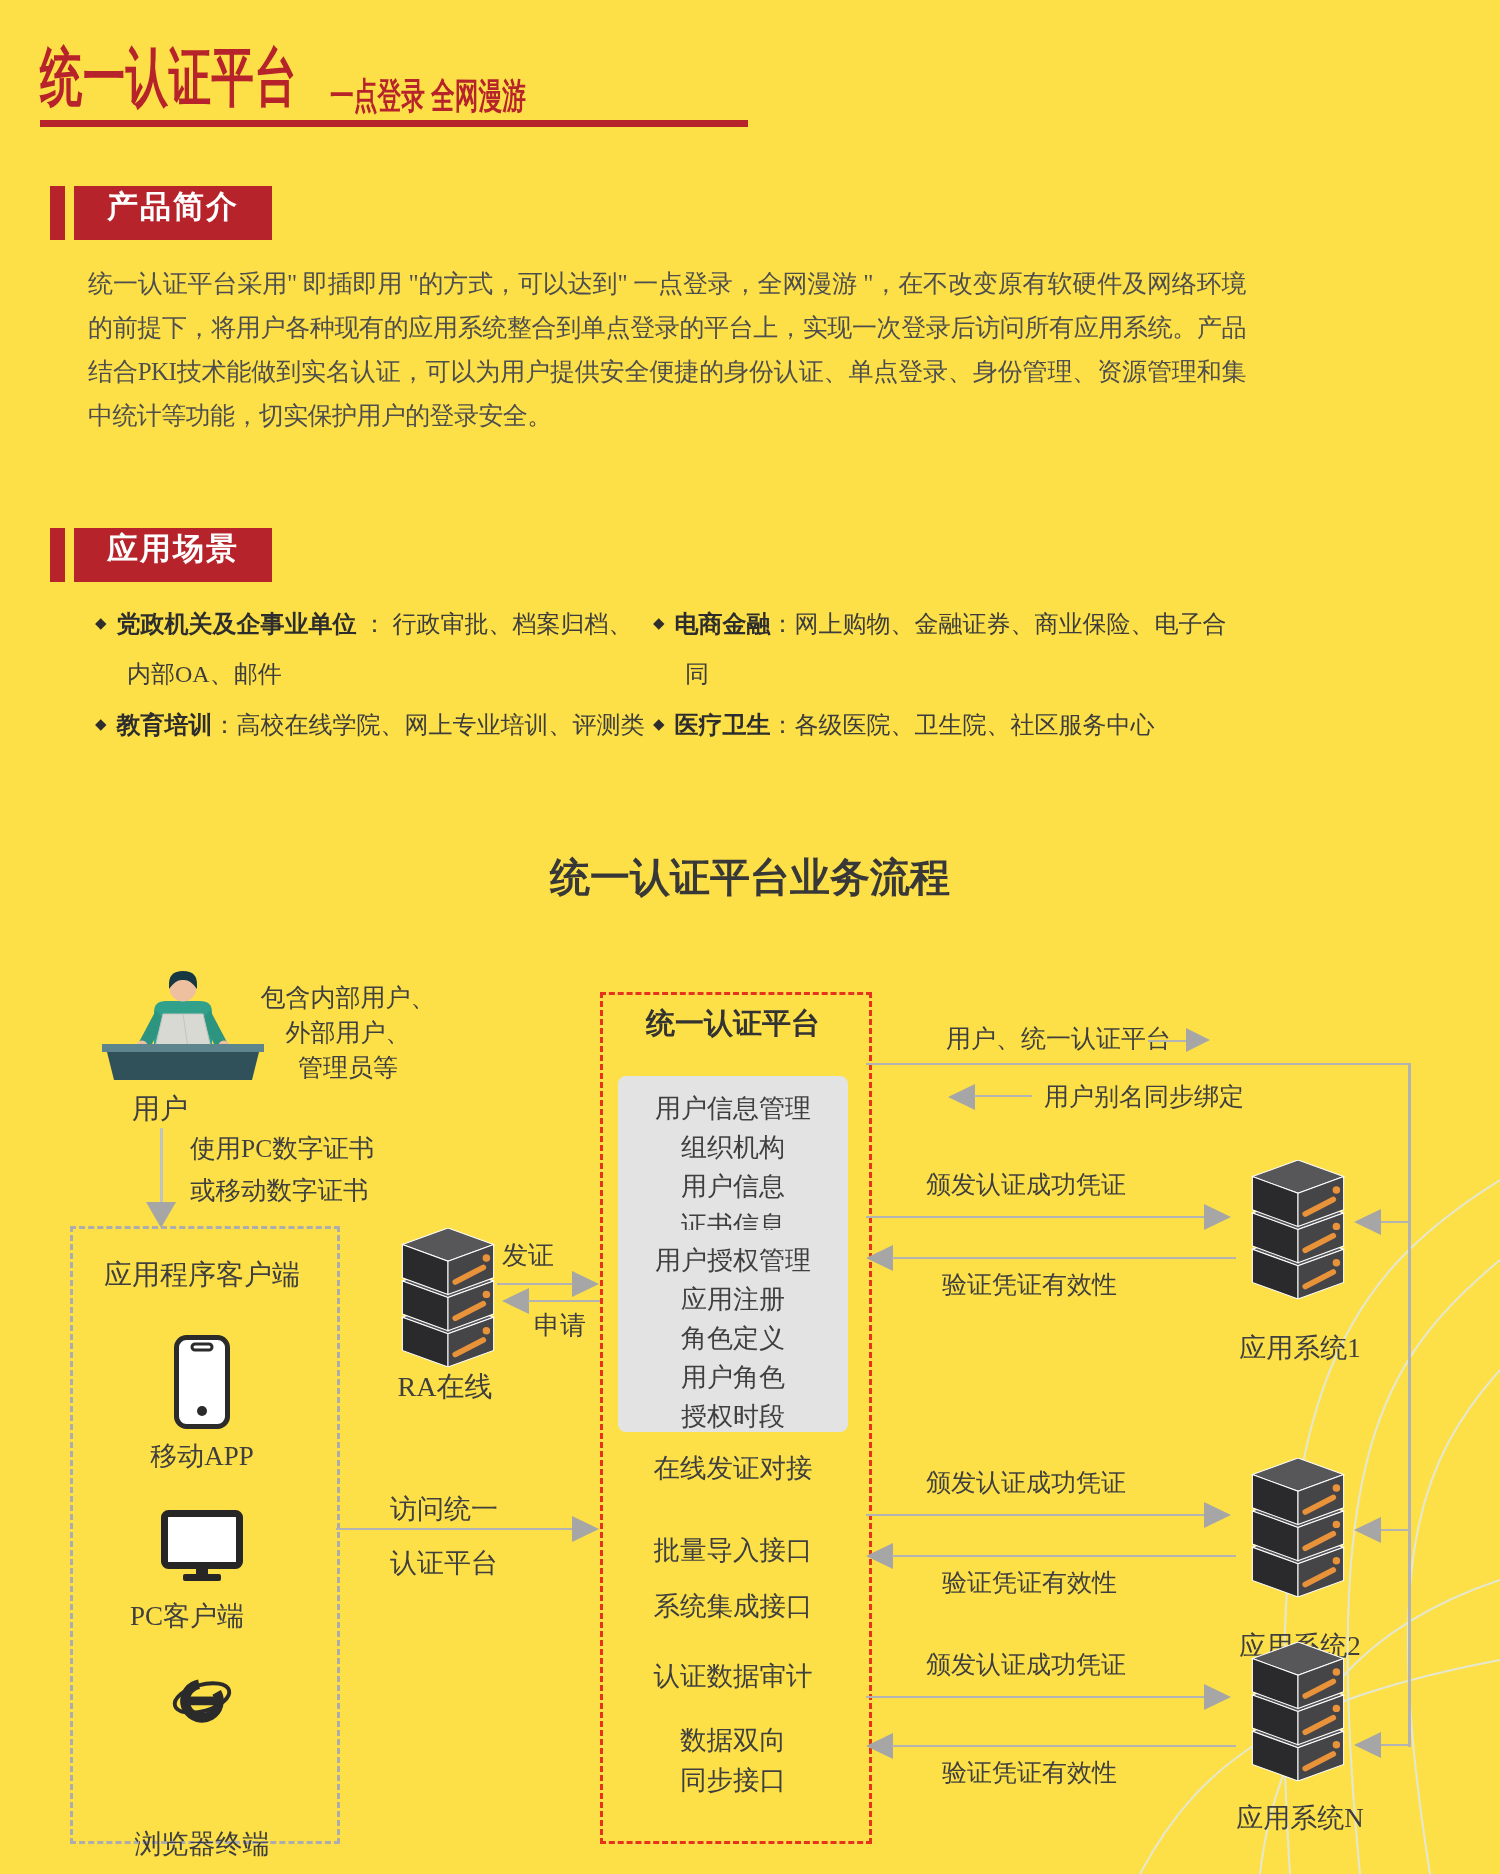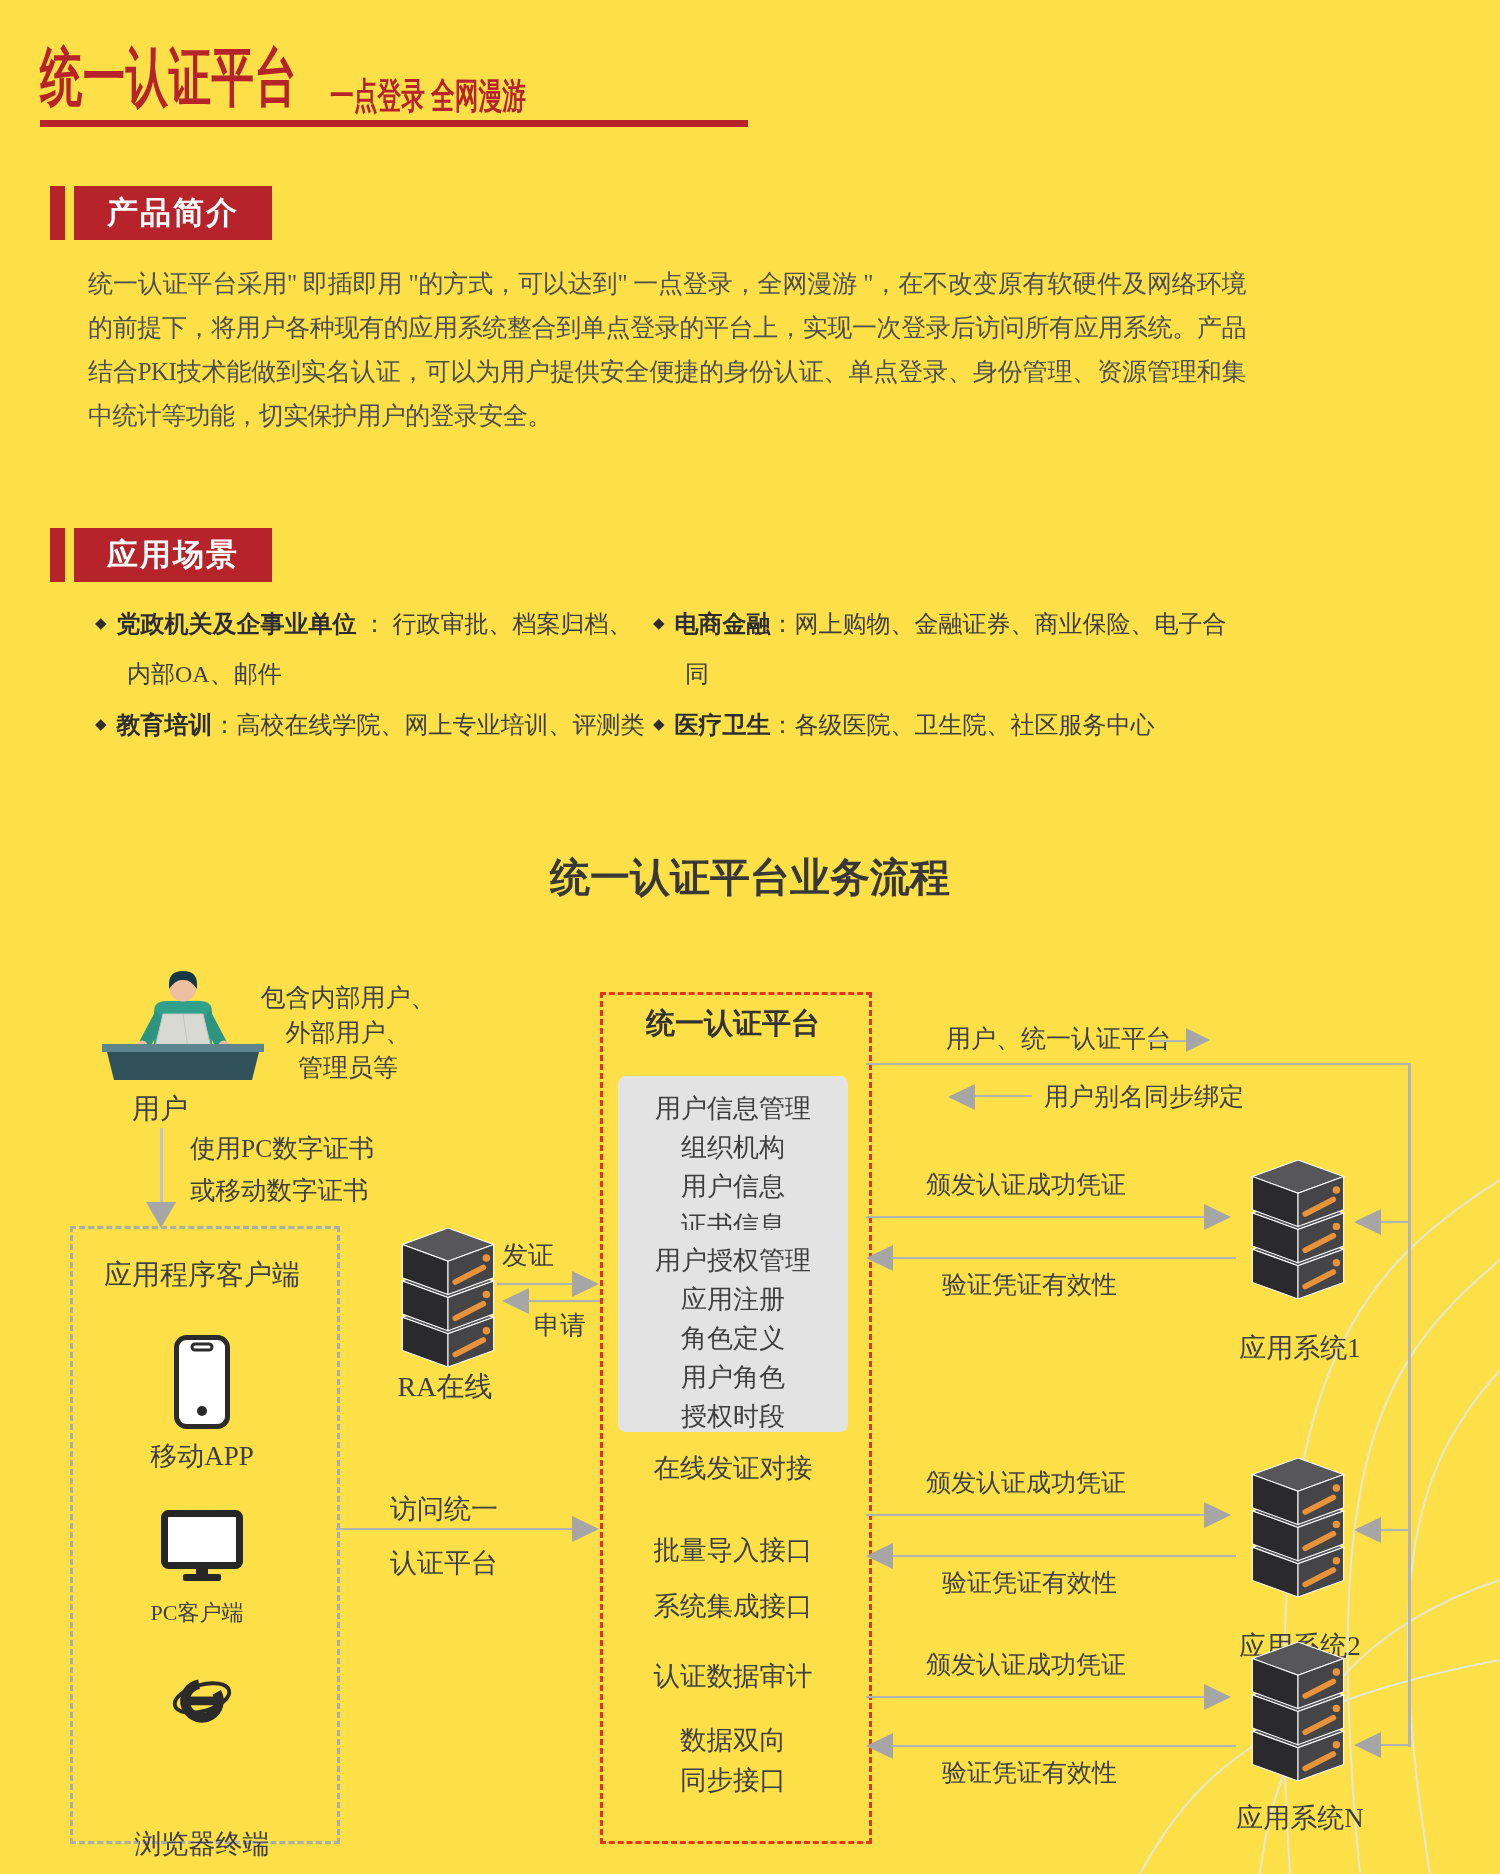--- a/index.html
+++ b/index.html
@@ -8,21 +8,21 @@
   .abs{position:absolute;}
   
   .h-title{left:40px;top:34px;font-size:64px;font-weight:900;color:#b7232a;
            transform:scaleX(.66);transform-origin:left top;white-space:nowrap;letter-spacing:1px;}
   .h-sub{left:330px;top:72px;font-size:36px;font-weight:900;color:#b7232a;
          transform:scaleX(.66);transform-origin:left top;white-space:nowrap;}
   .h-rule{left:40px;top:120px;width:708px;height:7px;background:#b7232a;}
   
   .sec-bar{width:15px;height:54px;background:#b7232a;}
   .sec-box{width:198px;height:54px;background:#b7232a;color:#fff;display:flex;
-           align-items:center;justify-content:center;font-size:31px;font-weight:800;letter-spacing:2px;}
+           justify-content:center;font-size:31px;font-weight:800;letter-spacing:2px;}
   
   .para{left:88px;top:262px;width:1158px;font-size:25px;line-height:44px;color:#4e4e4e;
         text-align:justify;letter-spacing:-0.6px;}
   
   .bcol{font-size:24px;line-height:50px;color:#3d3d3d;}
   .bullet{padding-left:32px;text-indent:-32px;}
   .dia{font-size:15px;color:#2e2e2e;margin-right:10px;vertical-align:4px;}
   .blabel{font-weight:bold;color:#2d2d2d;}
   
   .dg-title{left:0;top:850px;width:1500px;text-align:center;font-size:40px;font-weight:800;color:#383838;}
@@ -157,21 +157,21 @@
     <rect x="19" y="10" width="20" height="6" rx="3" fill="none" stroke="#2b2b2b" stroke-width="3"></rect>
     <circle cx="29" cy="77" r="5" fill="#2b2b2b"></circle>
   </svg>
   <div class="abs dtext centerline" style="left:70px;top:1438px;width:264px;font-size:27px;">移动APP</div>
 
   <svg class="abs" style="left:161px;top:1510px;" width="82" height="72" viewBox="0 0 82 72">
     <rect x="3.5" y="3.5" width="75" height="52" rx="4" fill="#fff" stroke="#262626" stroke-width="7"></rect>
     <rect x="35" y="56" width="12" height="8" fill="#262626"></rect>
     <rect x="22" y="64" width="38" height="7" rx="2" fill="#262626"></rect>
   </svg>
-  <div class="abs dtext centerline" style="left:65px;top:1598px;width:264px;font-size:22px;">PC客户端</div>
+  <div class="abs dtext centerline" style="left:55px;top:1598px;width:264px;font-size:27px;">PC客户端</div>
 
   <svg class="abs" style="left:171px;top:1664px;" width="62" height="68" viewBox="0 0 64 70">
     <circle cx="32" cy="38" r="17.5" fill="none" stroke="#2b2b2b" stroke-width="10" stroke-dasharray="88 22" transform="rotate(-30 32 38)"></circle>
     <rect x="14.5" y="33.5" width="35" height="9" fill="#2b2b2b"></rect>
     <ellipse cx="32" cy="35" rx="29" ry="13.5" fill="none" stroke="#2b2b2b" stroke-width="4" transform="rotate(-16 32 35)"></ellipse>
   </svg>
   <div class="abs dtext centerline" style="left:70px;top:1826px;width:264px;font-size:27px;">浏览器终端</div>
 
   <svg class="abs" style="left:398px;top:1228px;" width="100" height="139" viewBox="0 0 96 134">
     <use href="#server"></use>

